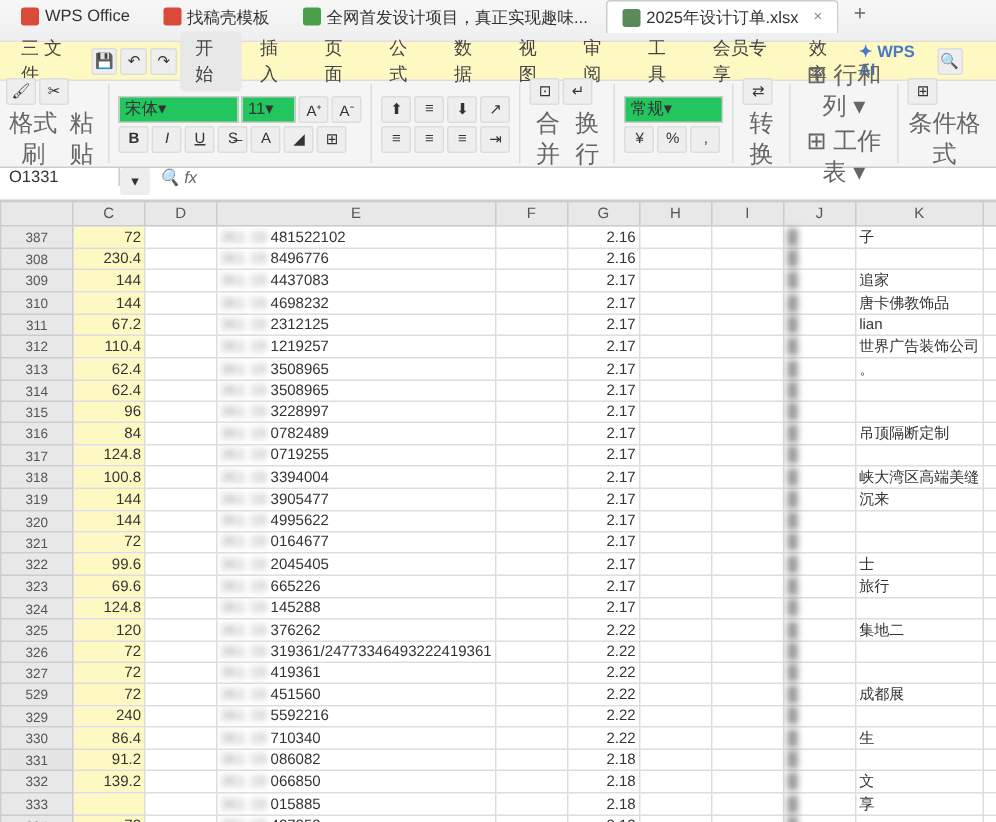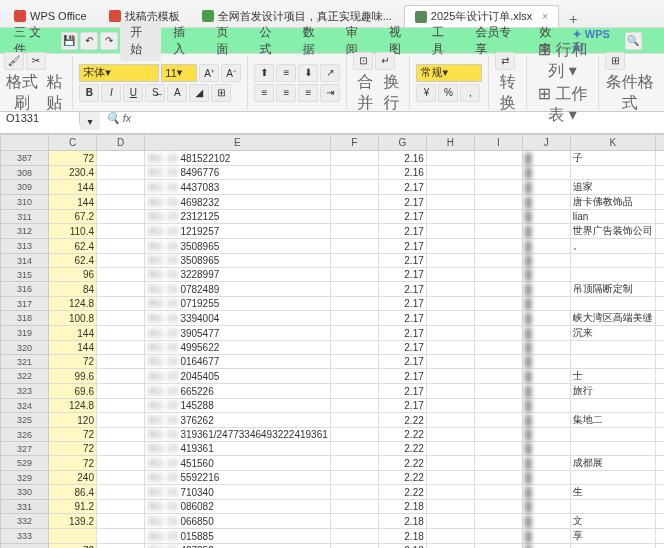--- a/index.html
+++ b/index.html
@@ -1,36 +1,36 @@
 <!DOCTYPE html>
 <html><head>
 <meta charset="utf-8">
 <style>
 *{margin:0;padding:0;box-sizing:border-box;font-family:"Microsoft YaHei",Arial,sans-serif}
 body{width:664px;height:548px;overflow:hidden;background:#fff;font-size:11px;color:#333}
-.titlebar{height:28px;background:linear-gradient(#f7f7f7,#efefef);display:flex;align-items:flex-end;padding:0 4px;border-bottom:1px solid #ddd}
+.titlebar{height:28px;background:linear-gradient(#f7f7f7,#efefef);display:flex;align-items:flex-start;padding:0 4px;border-bottom:1px solid #ddd}
 .tab{height:22px;padding:0 10px;display:flex;align-items:center;margin-right:2px;border-radius:3px 3px 0 0;font-size:11px;gap:4px}
 .tab.active{background:#fff;border:1px solid #ccc;border-bottom:none}
 .tab-icon{width:12px;height:12px;display:inline-block}
 .w-icon{background:#d94a3a;border-radius:2px}
 .s-icon{background:#4a9e4a;border-radius:2px}
 .x-icon{background:#5a8a5a;border-radius:2px}
 .close-x{margin-left:6px;color:#888;font-size:10px}
 .plus{padding:0 8px;color:#666;font-size:14px}
-.menubar{height:26px;display:flex;align-items:center;background:#86efac;border-bottom:1px solid #ddd;padding-left:4px;gap:2px}
+.menubar{height:26px;display:flex;align-items:center;background:#fef9c3;border-bottom:1px solid #ddd;padding-left:4px;gap:2px}
 .menu-item{padding:3px 10px;font-size:12px;color:#444;border-radius:3px}
 .menu-item.active{background:#e8e8e8}
 .menu-right{margin-left:auto;display:flex;gap:8px;padding-right:22px;align-items:center}
 .wps-ai{color:#4a7ac7;font-weight:bold}
 .toolbar{height:58px;background:#f5f5f5;display:flex;border-bottom:1px solid #ccc;padding:2px 4px;gap:6px}
 .tb-group{display:flex;flex-direction:column;justify-content:center;gap:2px;border-right:1px solid #ddd;padding-right:6px}
 .tb-row{display:flex;gap:2px;align-items:center}
 .tb-btn{width:20px;height:18px;background:#eee;border:1px solid #ddd;border-radius:2px;display:flex;align-items:center;justify-content:center;font-size:10px}
 .tb-label{font-size:16px;color:#666;text-align:center}
-.font-select{border:1px solid #ccc;background:#fde047;padding:1px 3px;font-size:11px;height:18px;display:flex;align-items:center}
+.font-select{border:1px solid #ccc;background:#22c55e;padding:1px 3px;font-size:11px;height:18px;display:flex;align-items:center}
 .formula-bar{height:22px;display:flex;align-items:flex-start;border-bottom:1px solid #ccc;background:#fff}
 .cell-ref{width:80px;padding:0 6px;border-right:1px solid #ccc;font-size:11px}
 .fx{padding:0 6px;color:#666;font-style:italic}
 .sheet{position:relative;overflow:hidden}
 table{border-collapse:collapse;font-size:10px}
 th{background:#e8e8e8;border:1px solid #ccc;font-weight:normal;text-align:center;color:#555}
 th.col{height:16px;min-width:48px}
 th.row{width:30px;text-align:center;font-size:9px}
 td{border:1px solid #ddd;height:14px;padding:0 2px;text-align:right;font-size:10px;white-space:nowrap;overflow:hidden}
 td.l{text-align:left}
@@ -65,22 +65,22 @@
 <div class="menubar">
   <span class="menu-item">三 文件</span>
   <span class="tb-btn">💾</span>
   <span class="tb-btn">↶</span>
   <span class="tb-btn">↷</span>
   <span class="menu-item active">开始</span>
   <span class="menu-item">插入</span>
   <span class="menu-item">页面</span>
   <span class="menu-item">公式</span>
   <span class="menu-item">数据</span>
+  <span class="menu-item">视图</span>
   <span class="menu-item">审阅</span>
-  <span class="menu-item">视图</span>
   <span class="menu-item">工具</span>
   <span class="menu-item">会员专享</span>
   <span class="menu-item">效率</span>
   <div class="menu-right">
     <span class="wps-ai">✦ <span>WPS AI</span></span>
     <span class="tb-btn">🔍</span>
   </div>
 </div>
 
 <div class="toolbar">

